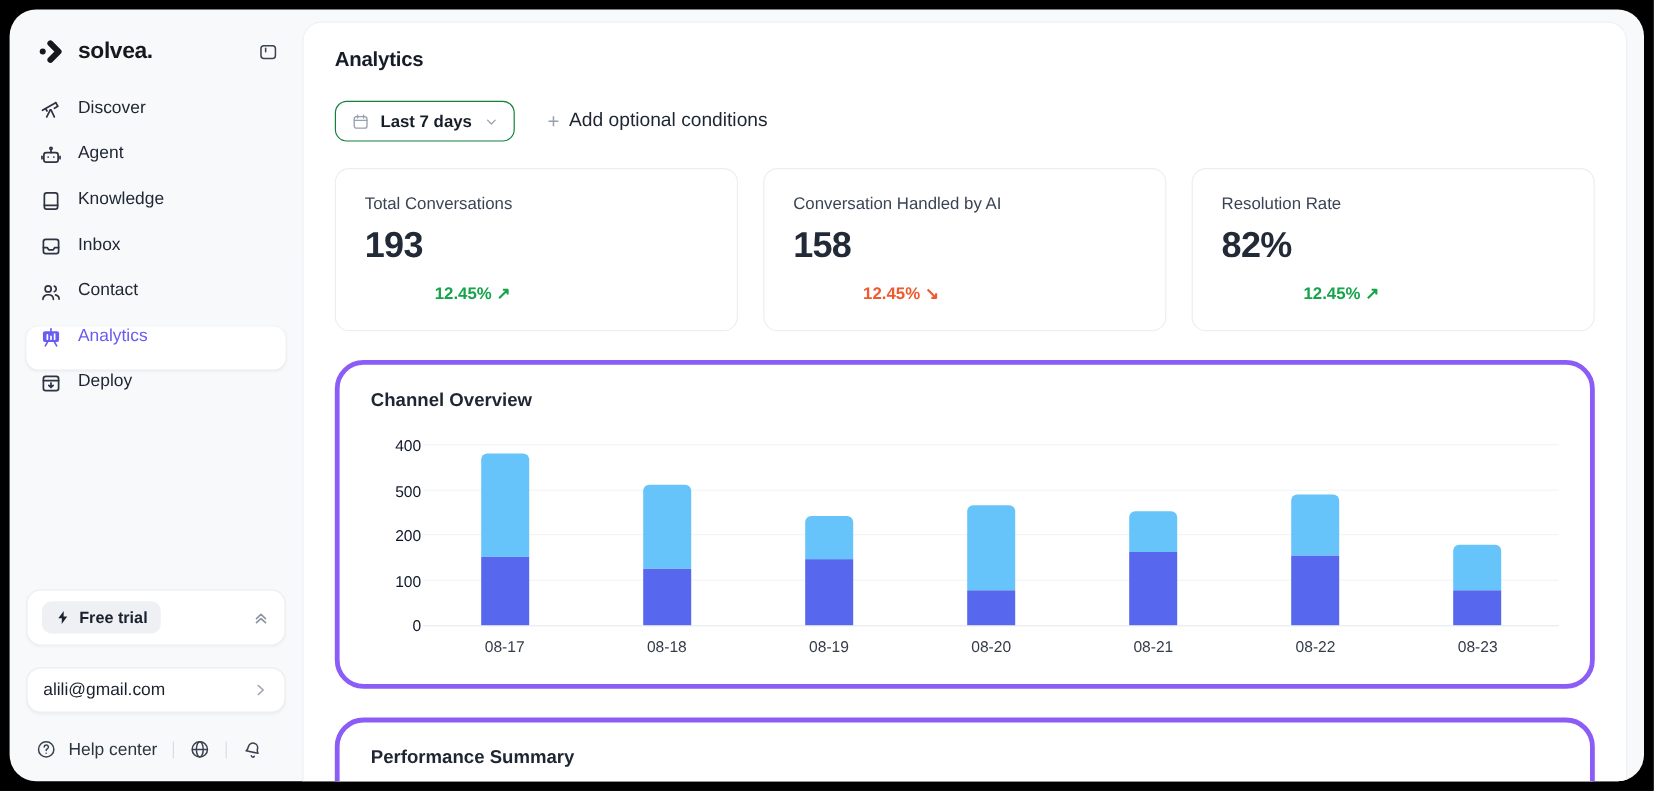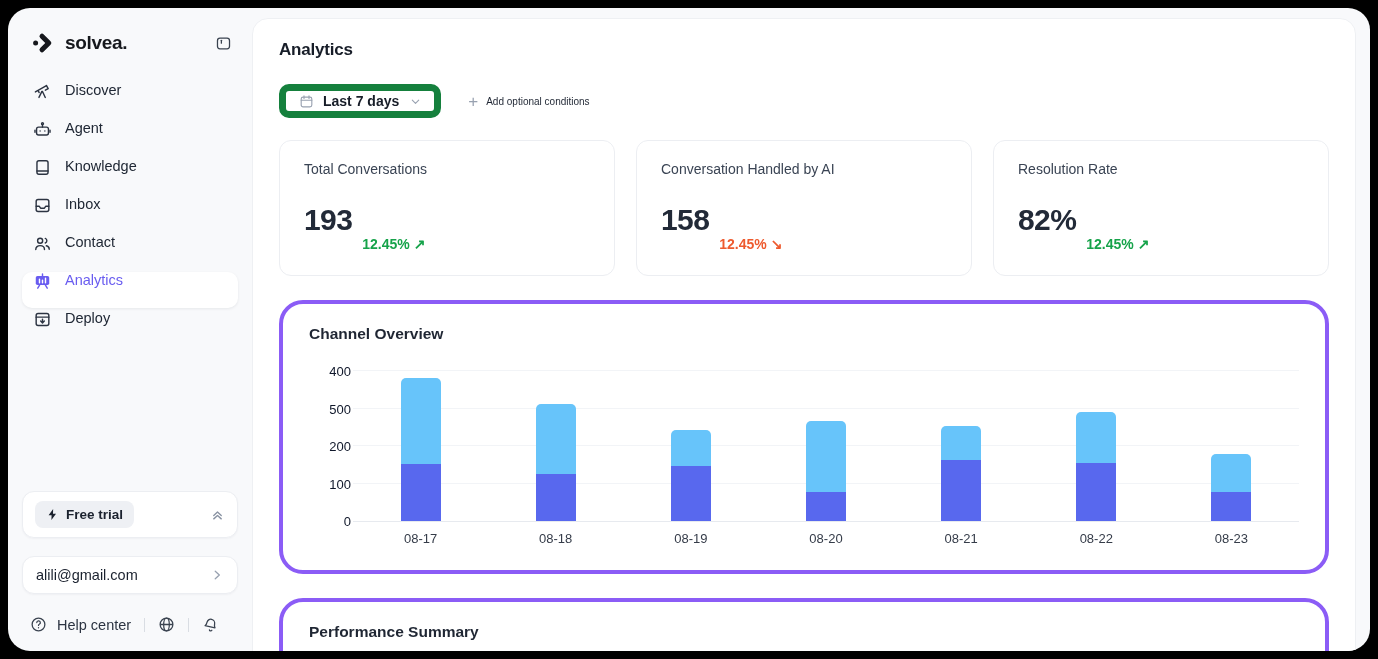--- a/index.html
+++ b/index.html
@@ -26,32 +26,32 @@
   .help-row { display:flex; align-items:center; gap:10px; padding:0 8px; color:#2C3442; font-size:14.5px; }
   .help-row .hicon { display:flex; color:#3A4350; cursor:pointer; }
   .help-sep { width:1px; height:14px; background:#D9DDE3; margin:0 3px; }
   .help-label { cursor:pointer; }
 
   
   .main { flex:1; position:relative; }
   .main-card { margin:10px 14px 0 0; height:660px; background:#fff; border:1px solid #EEF0F3; border-radius:16px; padding:21px 26px 0; overflow:hidden; }
   .page-title { font-size:17px; font-weight:700; color:#171D28; letter-spacing:-0.2px; }
   .filter-row { display:flex; align-items:center; margin-top:24px; }
-  .date-btn { display:flex; align-items:center; gap:9px; height:34px; padding:0 13px; border:7px solid #15803d; border-radius:10px; background:#fff; cursor:pointer; }
+  .date-btn { display:flex; align-items:center; gap:9px; height:34px; padding:0 13px; border:1px solid #15803d; border-radius:10px; background:#fff; cursor:pointer; }
   .date-btn .cal { color:#98A1B0; display:flex; }
   .date-btn .dlabel { font-size:14px; font-weight:600; color:#171D28; }
   .date-btn .dchev { color:#98A1B0; display:flex; margin-left:2px; }
   .add-cond { display:flex; align-items:center; gap:8px; margin-left:27px; cursor:pointer; }
   .add-cond .plus { color:#98A1B0; font-size:17px; line-height:1; }
-  .add-cond .alabel { font-size:10px; font-weight:500; color:#1F2633; }
+  .add-cond .alabel { font-size:16px; font-weight:500; color:#1F2633; }
 
   .stats-grid { display:grid; grid-template-columns:repeat(3,1fr); gap:21px; margin-top:22px; }
   .stat-card { border:1px solid #ECEEF2; border-radius:12px; padding:20px 24px 23px; background:#fff; }
   .stat-label { font-size:14px; color:#3A4454; }
-  .stat-value-row { display:flex; align-items:center; gap:10px; margin-top:11px; }
+  .stat-value-row { display:flex; align-items:flex-start; gap:10px; margin-top:11px; }
   .stat-value { font-size:30px; font-weight:700; color:#222A38; letter-spacing:-0.6px; }
   .stat-delta { font-size:14px; font-weight:600; display:flex; align-items:center; gap:4px;margin-top:48px; }
   .trend-up { color:#16A34A; }
   .trend-down { color:#EE5A2E; }
 
   .panel { border:4px solid #8b5cf6; border-radius:24px; background:#fff; margin-top:24px; padding:21px 26px 24px; }
   .panel-title { font-size:15.5px; font-weight:700; color:#1F2633; }
   .legend { display:flex; align-items:center; gap:26px; margin-top:27px; }
   .legend-item { display:flex; align-items:center; gap:8px; font-size:13.5px; color:#333B49; }
   .legend-dot { width:9px; height:9px; border-radius:50%; }

